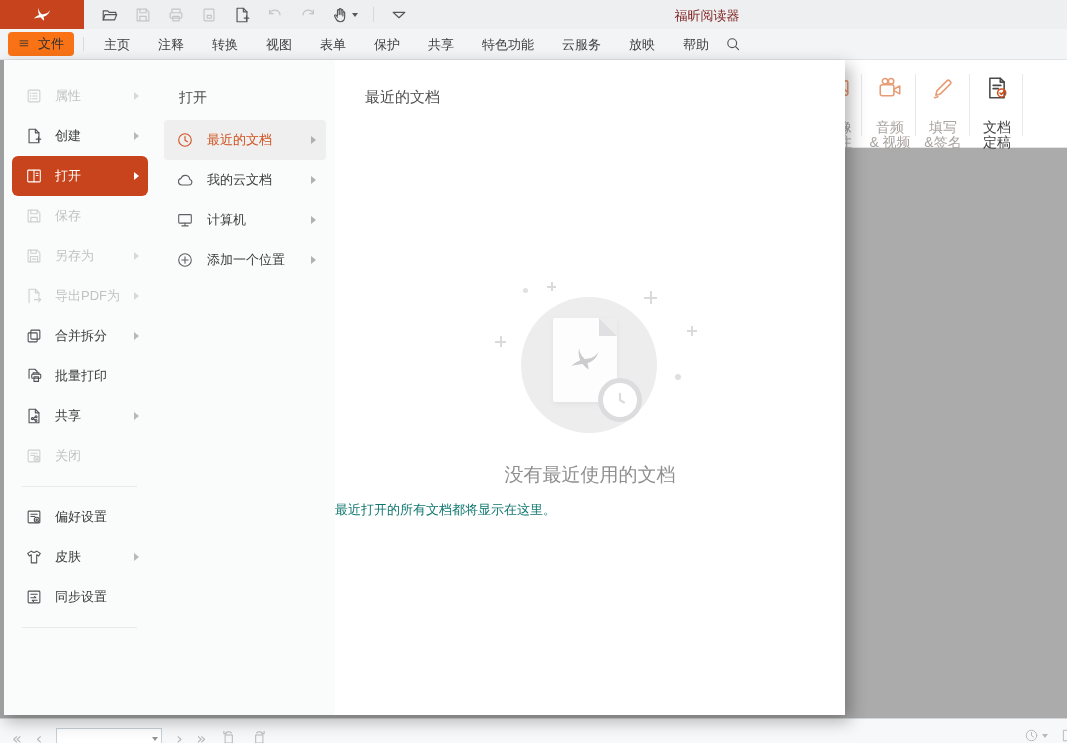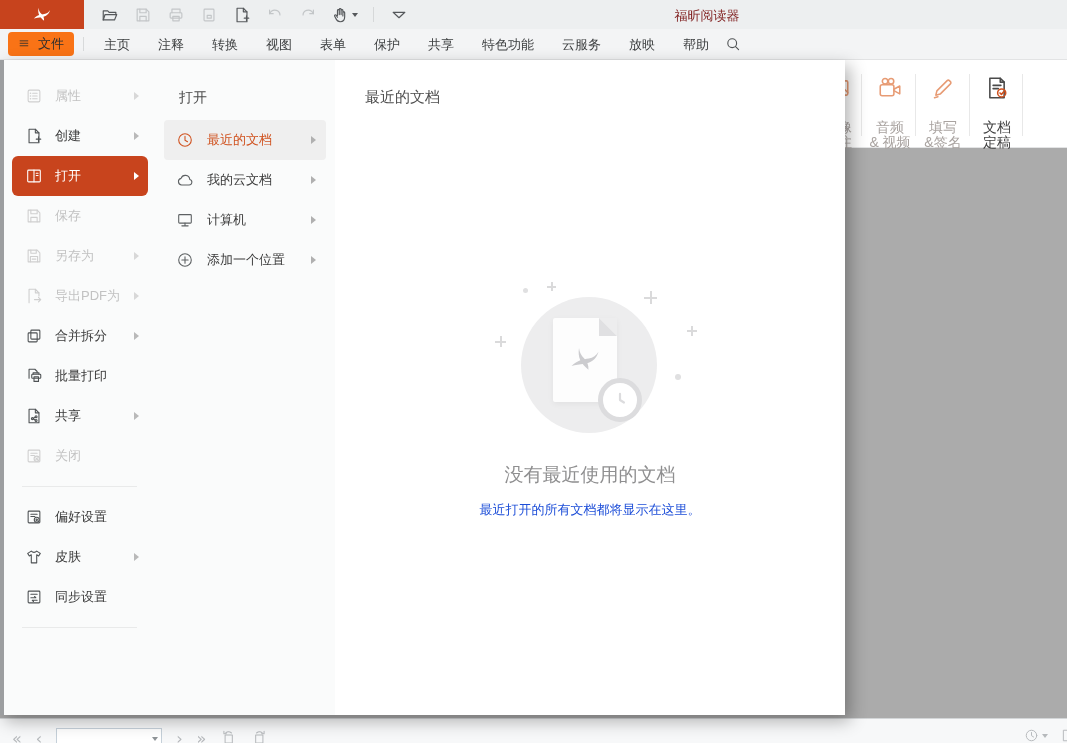--- a/index.html
+++ b/index.html
@@ -78,21 +78,21 @@
   .es-circle{position:absolute;left:186px;top:237px;width:136px;height:136px;border-radius:50%;background:#ededee}
   .es-doc{position:absolute;left:218px;top:258px;width:64px;height:84px;background:#fdfdfd;border-radius:2px;box-shadow:0 2px 6px rgba(0,0,0,.05);display:flex;align-items:center;justify-content:center}
   .es-doc .cut{position:absolute;top:0;right:0;width:0;height:0;border-top:18px solid #ededee;border-left:18px solid transparent}
   .es-doc .fold{position:absolute;top:0;right:0;width:0;height:0;border-bottom:18px solid #e0e0e2;border-right:18px solid transparent}
   .es-clock{position:absolute;left:263px;top:318px;width:34px;height:34px;border-radius:50%;background:#fff;border:5px solid #dcdcde;display:flex;align-items:center;justify-content:center;color:#dcdcde}
   .sparkle{position:absolute}
   .plus::before{content:"";position:absolute;left:50%;top:0;width:2px;height:100%;background:#dadadb;transform:translateX(-50%)}
   .plus::after{content:"";position:absolute;top:50%;left:0;height:2px;width:100%;background:#dadadb;transform:translateY(-50%)}
   .dot{border-radius:50%;background:#e0e0e1}
   .es-title{position:absolute;top:402px;left:0;width:100%;text-align:center;font-size:19px;color:#8f8f90}
-  .es-sub{position:absolute;top:441px;left:0;width:100%;text-align:center;font-size:13px;color:#1d4ed8}
+  .es-sub{position:absolute;top:441px;left:0;width:100%;font-size:13px;color:#0f766e}
 </style>
 </head>
 <body>
 
 <div class="titlebar">
   <div class="logo" id="logo-slot">
       <svg width="18" height="18" viewBox="0 0 20 20" fill="none" stroke="currentColor" stroke-width="1.3" stroke-linecap="round" stroke-linejoin="round">
         <path d="M1 14 C5 10 9 9.5 12.5 9 C15.5 8.6 17.5 7 19 4.5 C17.5 10 13.5 12 9.5 12.5 C6.5 12.9 3.5 13.4 1 14 Z" fill="#fff" stroke="none"></path>
         <path d="M6 2 C6.3 5 7.5 7 9.5 9 C11.5 11 12.5 13.5 12.3 16.5 C10 14.5 8 12.5 6.8 10 C5.7 7.5 5.6 4.8 6 2 Z" fill="#fff" stroke="none"></path>
       </svg>

